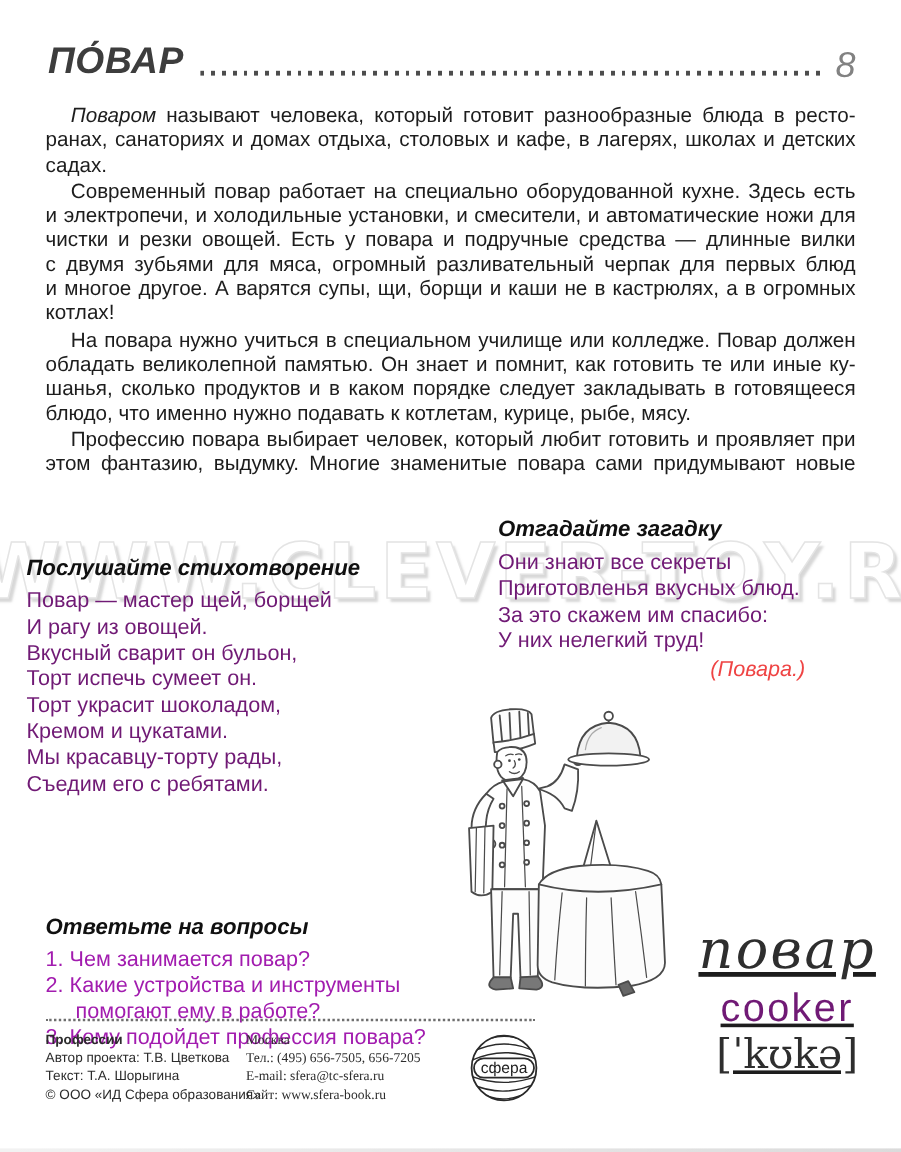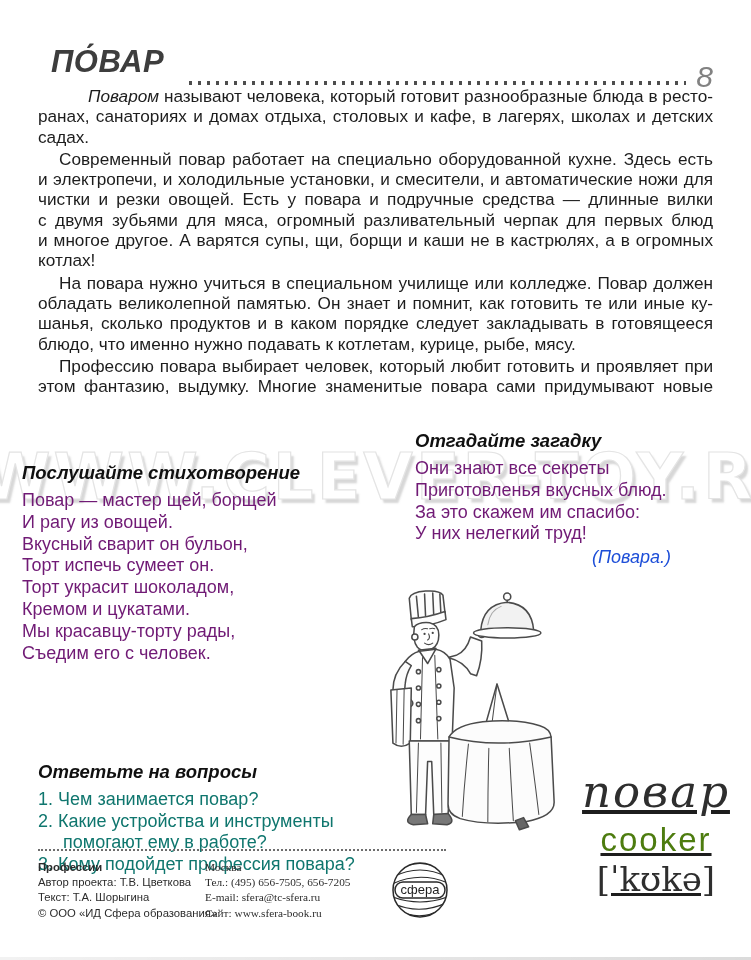--- a/index.html
+++ b/index.html
@@ -11,47 +11,47 @@
   .watermark {
     position:absolute; left:-20px; top:440px; white-space:nowrap;
     font-family:"DejaVu Sans", sans-serif; font-weight:bold;
     font-size:64px; letter-spacing:3px; color:#ffffff;
     -webkit-text-stroke:1.2px #e4e4e4;
     text-shadow:3px 4px 2px rgba(140,140,140,0.35);
   }
   
   .titlebar { position:absolute; left:38px; right:38px; top:33px; display:flex; align-items:flex-end; }
   .titlebar h1 {
-    margin:13px; line-height:1; font-size:31px; font-style:italic; font-weight:bold;
+    margin:2px; line-height:1; font-size:31px; font-style:italic; font-weight:bold;
     color:#3d3d3d; letter-spacing:0.5px;text-align:right;
   }
   .leader {
     flex:1; height:4px; margin:0 10px 5px 12px;
     background:repeating-linear-gradient(90deg,#4d4d4d 0 3.2px,transparent 3.2px 9px);
   }
   .pagenum { font-size:30px; font-style:italic; color:#828282; line-height:1; margin-bottom:-2px; }
   
   .intro { position:absolute; left:38px; top:86px; width:675px; font-size:17.2px; line-height:20.3px; color:#1d1d1d; }
   .para { margin-bottom:2px; }
   .jline { text-align:justify; text-align-last:justify; }
   .jline.plast { text-align-last:left; }
   .ind { text-indent:21px; }
-  .lead { font-style:italic;margin-left:29px; }
+  .lead { font-style:italic; }
   
   .poem { position:absolute; left:22px; top:430px; width:332px;margin-top:32px; }
   .riddle { position:absolute; left:415px; top:430px; width:278px; }
   .sec-h { margin:0 0 6px 0; font-size:18.5px; font-style:italic; font-weight:bold; color:#101010; }
   .vline { font-size:18px; line-height:21.8px; color:#701a75; }
-  .answer { font-size:18px; line-height:21.8px; font-style:italic; text-align:right; padding-right:22px; margin-top:2px; color:#1d4ed8; }
+  .answer { font-size:18px; line-height:21.8px; font-style:italic; text-align:right; padding-right:22px; margin-top:2px; color:#ef4444; }
   .questions { position:absolute; left:38px; top:761px; width:352px; }
-  .q { font-size:18px; line-height:21.6px; color:#0f766e; padding-left:25px; text-indent:-25px; }
+  .q { font-size:18px; line-height:21.6px; color:#a21caf; padding-left:25px; text-indent:-25px; }
   
   .vocab { position:absolute; left:570px; top:764px; width:172px; text-align:center;text-decoration:underline; }
   .ru-word { font-family:"DejaVu Serif", serif; font-style:italic; font-size:45px; line-height:1.25; color:#2e2e2e; letter-spacing:2px; }
-  .en-word { font-size:33px; letter-spacing:2px; color:#4d7c0f; line-height:1.05; margin-top:3px; }
+  .en-word { font-size:33px; letter-spacing:2px; color:#701a75; line-height:1.05; margin-top:3px; }
   .ipa { font-family:"DejaVu Serif", serif; font-size:34px; color:#2e2e2e; line-height:1.2; margin-top:1px; }
   
   .fdots { position:absolute; left:38px; top:849px; width:408px; border-top:2px dotted #6e6e6e; }
   .fcol { position:absolute; top:860px; font-size:11.3px; line-height:15.2px; color:#2c2c2c; }
   .fc1 { left:38px; }
   .fc2 { left:205px;font-family:Liberation Serif, serif; }
   .fbold { font-weight:bold; }
   .logo { position:absolute; left:388px; top:858px; width:64px; height:64px; }
   
   .chef { position:absolute; left:384px; top:588px; }
@@ -99,21 +99,21 @@
 
   <section class="poem">
     <h2 class="sec-h">Послушайте стихотворение</h2>
     <div class="vline">Повар — мастер щей, борщей</div>
     <div class="vline">И рагу из овощей.</div>
     <div class="vline">Вкусный сварит он бульон,</div>
     <div class="vline">Торт испечь сумеет он.</div>
     <div class="vline">Торт украсит шоколадом,</div>
     <div class="vline">Кремом и цукатами.</div>
     <div class="vline">Мы красавцу-торту рады,</div>
-    <div class="vline">Съедим его с человек.</div>
+    <div class="vline">Съедим его с ребятами.</div>
   </section>
 
   <section class="riddle">
     <h2 class="sec-h">Отгадайте загадку</h2>
     <div class="vline">Они знают все секреты</div>
     <div class="vline">Приготовленья вкусных блюд.</div>
     <div class="vline">За это скажем им спасибо:</div>
     <div class="vline">У них нелегкий труд!</div>
     <div class="answer">(Повара.)</div>
   </section>

